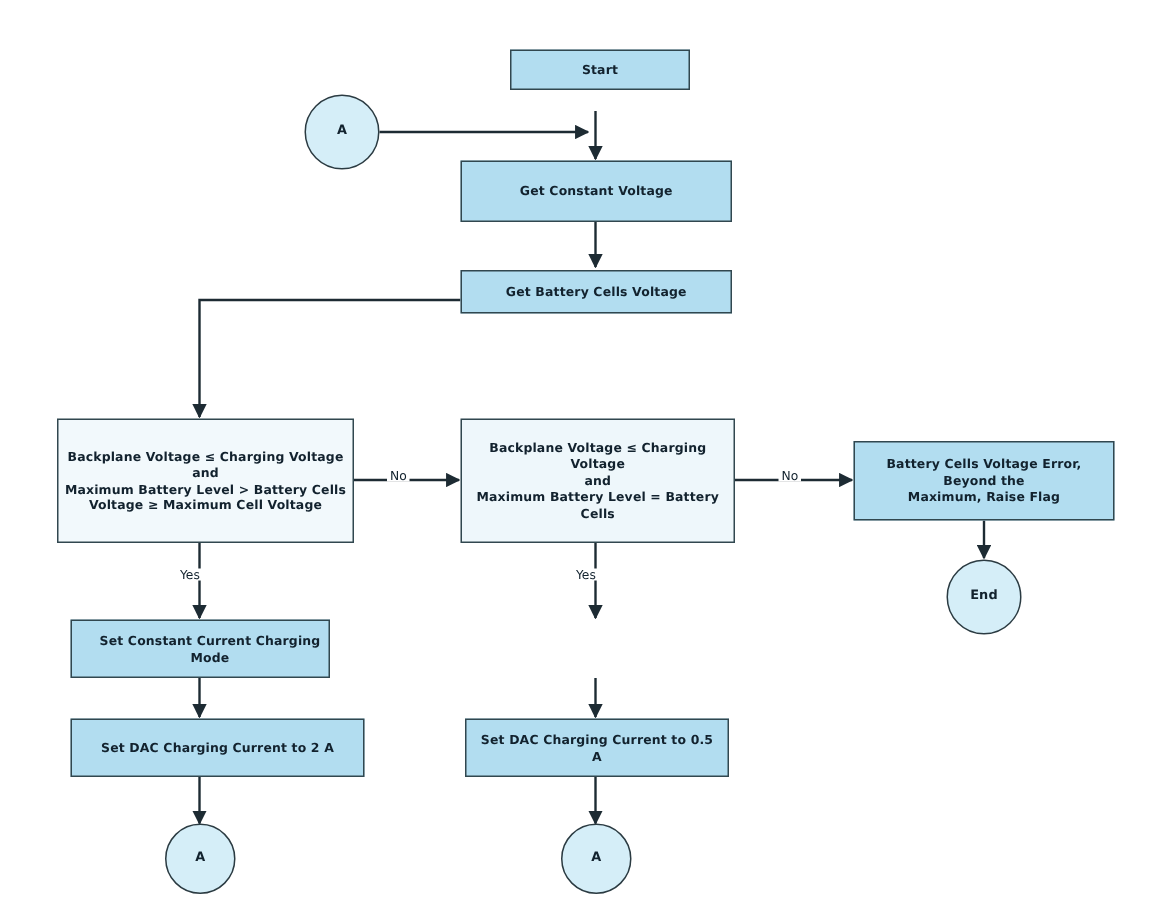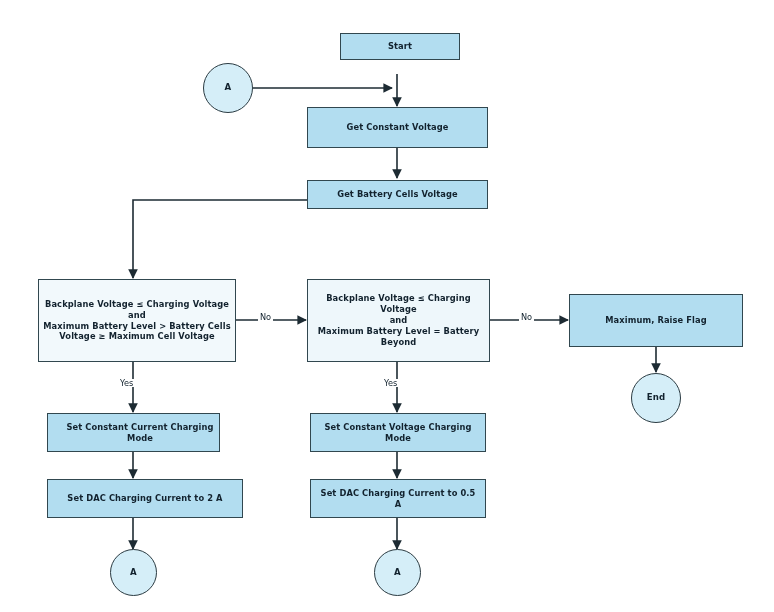--- a/index.html
+++ b/index.html
@@ -132,49 +132,47 @@
       <span class="nl">and</span>
       <span class="nl">Maximum Battery Level &gt; Battery Cells</span>
       <span class="nl">Voltage ≥ Maximum Cell Voltage</span>
     </div>
   </div>
 
   <div class="node decision filled" style="left:307px; top:279px; width:183px; height:83px;">
     <div>
       <span class="nl">Backplane Voltage ≤ Charging Voltage</span>
       <span class="nl">and</span>
-      <span class="nl">Maximum Battery Level = Battery Beyond</span>
+      <span class="nl">Maximum Battery Level = Battery Cells</span>
     </div>
   </div>
 
   <div class="node proc" style="left:569px; top:294px; width:174px; height:53px;">
     <div>
+      <span class="nl">Battery Cells Voltage Error, Beyond the</span>
       <span class="nl">Maximum, Raise Flag</span>
     </div>
   </div>
 
   <div class="node term" style="left:631px; top:373px; width:50px; height:50px;">
     <span>End</span>
   </div>
 
   <div class="node proc" style="left:47px; top:413px; width:173px; height:39px;padding-left:18px;">
     <span>Set Constant Current Charging Mode</span>
   </div>
 
   <div class="node proc" style="left:47px; top:479px; width:196px; height:39px;">
     <span>Set DAC Charging Current to 2 A</span>
   </div>
 
   <div class="node term" style="left:110px; top:549px; width:47px; height:47px;">
     <span>A</span>
   </div>
 
-  <div class="node proc" style="left:310px; top:413px; width:176px; height:39px;">
-    <span>Set Constant Voltage Charging Mode</span>
-  </div>
 
   <div class="node proc" style="left:310px; top:479px; width:176px; height:39px;">
     <span>Set DAC Charging Current to 0.5 A</span>
   </div>
 
   <div class="node term" style="left:374px; top:549px; width:47px; height:47px;">
     <span>A</span>
   </div>
 
   <div class="edge-label" style="left:258px; top:313px;">No</div>

